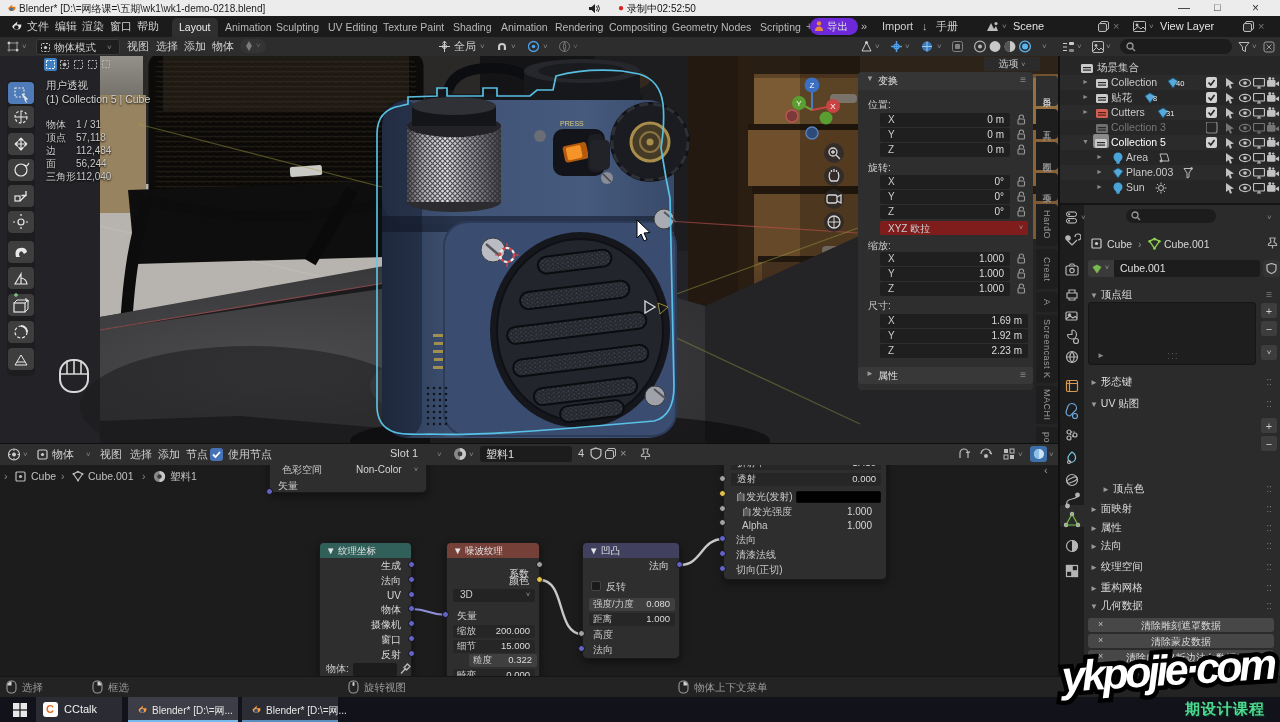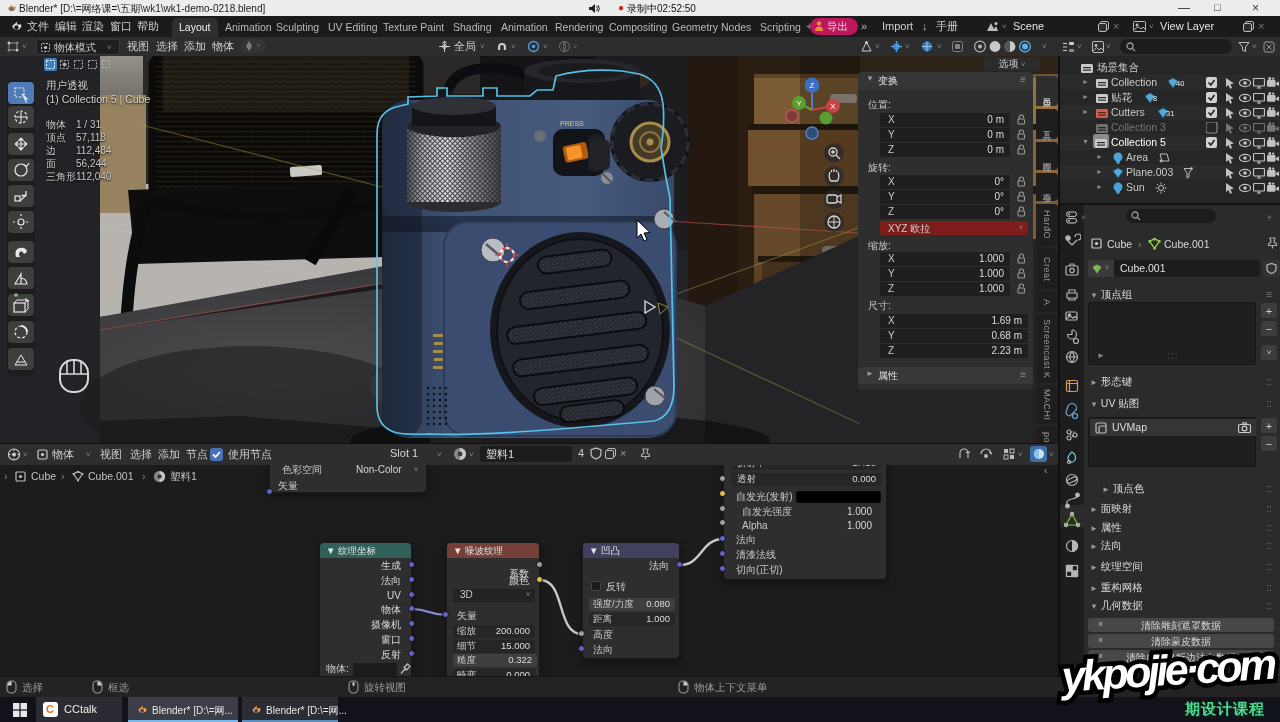--- a/index.html
+++ b/index.html
@@ -92,21 +92,21 @@
  <span class="wtab" style="left:269px">Sculpting</span>
  <span class="wtab" style="left:321px">UV Editing</span>
  <span class="wtab" style="left:376px">Texture Paint</span>
  <span class="wtab" style="left:446px">Shading</span>
  <span class="wtab" style="left:494px">Animation</span>
  <span class="wtab" style="left:548px">Rendering</span>
  <span class="wtab" style="left:602px">Compositing</span>
  <span class="wtab" style="left:665px">Geometry Nodes</span>
  <span class="wtab" style="left:753px">Scripting</span>
  <span class="menu" style="left:806px;color:#999">+</span>
- <div class="abs" style="left:810px;top:2px;width:48px;height:17px;background:#be185d;border-radius:9px">
+ <div class="abs" style="left:810px;top:2px;width:48px;height:17px;background:#6d28d9;border-radius:9px">
    <svg class="abs" style="left:4px;top:3px" width="10" height="11" viewBox="0 0 10 11">
           <circle cx="5" cy="2.4" r="2.2" fill="#e78b3a"></circle>
           <path d="M1 10 Q1 5.5 5 5.5 Q9 5.5 9 10z" fill="#e78b3a"></path>
         </svg>
    <span class="abs" style="left:17px;top:2px;font-size:10.5px;color:#ddd">导出</span>
  </div>
  <span class="menu" style="left:861px;color:#bbb">»</span>
  <span class="menu" style="left:882px">Import</span>
  <span class="menu" style="left:922px;color:#bbb">↓</span>
  <span class="menu" style="left:936px">手册</span>
@@ -589,21 +589,21 @@
         </div><svg class="lock" style="top:211px">
           <use href="#lk"></use>
         </svg>
  <span class="abs" style="left:10px;top:227px">尺寸:</span>
  <div class="nrow" style="top:242px;width:148px">
           <b>X</b>
           <i>1.69 m</i>
         </div>
  <div class="nrow" style="top:257px;width:148px">
           <b>Y</b>
-          <i>0.68 m</i>
+          <i>1.92 m</i>
         </div>
  <div class="nrow" style="top:272px;width:148px">
           <b>Z</b>
           <i>2.23 m</i>
         </div>
  <div class="abs" style="left:0;top:295px;width:175px;height:17px;background:#383838;border-radius:3px">
           <span class="abs" style="left:8px;top:2px;color:#999;font-size:8px">►</span>
           <span class="abs" style="left:20px;top:2px;color:#e0e0e0">属性</span>
           <span class="abs" style="right:7px;top:2px;color:#8a8a8a">≡</span>
         </div>
@@ -1012,34 +1012,20 @@
         <span class="abs" style="left:78px;top:46px;color:#555;letter-spacing:1px">:::</span>
       </div>
  <div class="abs pbtn" style="left:200px;top:97px">+</div>
  <div class="abs pbtn" style="left:200px;top:115px">−</div>
  <div class="abs pbtn" style="left:200px;top:139px;font-size:8px">˅</div>
 
  <span class="abs phead" style="left:30px;top:170px"><i class="caret" style="font-style:normal">►</i> 形态键</span>
       <span class="abs" style="right:8px;top:170px;color:#777">::</span>
  <span class="abs phead" style="left:30px;top:192px"><i class="caret" style="font-style:normal">▼</i> UV 贴图</span>
       <span class="abs" style="right:8px;top:192px;color:#777">::</span>
- <div class="abs" style="left:28px;top:212px;width:168px;height:50px;background:#1e1e1e;border:1px solid #161616;border-radius:3px">
-  <div class="abs" style="left:1px;top:1px;width:166px;height:17px;background:#353535">
-   <svg class="abs" style="left:5px;top:3px" width="12" height="12" viewBox="0 0 12 12">
-            <rect x="1" y="1" width="10" height="10" rx="1.5" fill="none" stroke="#bbb" stroke-width="1.2"></rect>
-            <path d="M4 11 V6 Q4 4 6 4 h5" stroke="#bbb" fill="none" stroke-width="1.2"></path>
-          </svg>
-   <span class="abs" style="left:22px;top:2px;color:#ddd;font-size:10.5px">UVMap</span>
-   <svg class="abs" style="left:148px;top:3px" width="13" height="11" viewBox="0 0 13 11">
-            <rect x="0.5" y="2.5" width="12" height="8" rx="1.5" fill="none" stroke="#ccc" stroke-width="1.2"></rect>
-            <circle cx="6.5" cy="6.5" r="2.4" fill="none" stroke="#ccc" stroke-width="1.2"></circle>
-            <path d="M4 2.5 L5 0.8 h3 L9 2.5" fill="none" stroke="#ccc" stroke-width="1.2"></path>
-          </svg>
-  </div>
- </div>
  <div class="abs pbtn" style="left:200px;top:212px">+</div>
  <div class="abs pbtn" style="left:200px;top:230px">−</div>
 
  <span class="abs phead" style="left:42px;top:277px"><i class="caret" style="font-style:normal">►</i> 顶点色</span>
       <span class="abs" style="right:8px;top:277px;color:#777">::</span>
  <span class="abs phead" style="left:30px;top:297px"><i class="caret" style="font-style:normal">►</i> 面映射</span>
       <span class="abs" style="right:8px;top:297px;color:#777">::</span>
  <span class="abs phead" style="left:30px;top:316px"><i class="caret" style="font-style:normal">►</i> 属性</span>
       <span class="abs" style="right:8px;top:316px;color:#777">::</span>
  <span class="abs phead" style="left:30px;top:334px"><i class="caret" style="font-style:normal">►</i> 法向</span>
@@ -1141,21 +1127,21 @@
         </div>
   <span class="nlabel" style="left:10px;top:66px">矢量</span>
   <div class="slider" style="left:6px;top:82px;width:82px">
           <span style="left:4px">缩放</span>
           <i>200.000</i>
         </div>
   <div class="slider" style="left:6px;top:97px;width:82px">
           <span style="left:4px">细节</span>
           <i>15.000</i>
         </div>
-  <div class="slider lt" style="left:6px;top:111px;width:84px">
+  <div class="slider lt" style="left:22px;top:111px;width:68px">
           <span style="left:4px">糙度</span>
           <i>0.322</i>
         </div>
   <div class="slider" style="left:6px;top:126px;width:82px">
           <span style="left:4px">畸变</span>
           <i>0.000</i>
         </div>
  </div>
  <div class="sock" style="left:536px;top:117px;background:#a1a1a1"></div>
  <div class="sock" style="left:536px;top:132px;background:#e2c14a"></div>

